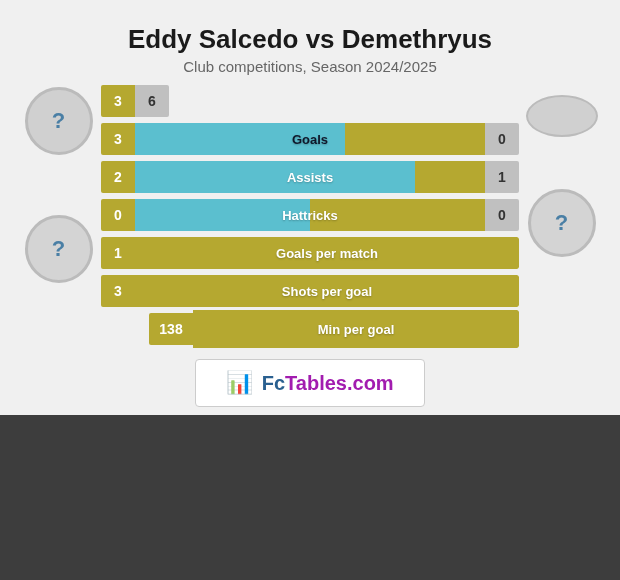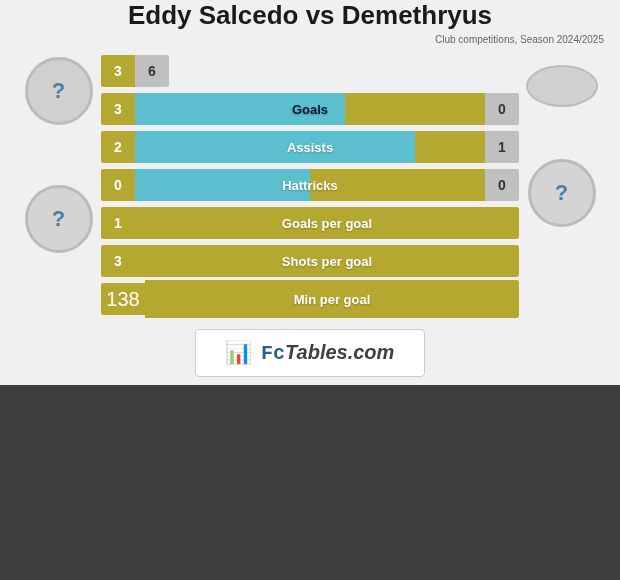--- a/index.html
+++ b/index.html
@@ -12,23 +12,23 @@
       display: flex;
       flex-direction: column;
       align-items: center;
     }
   </style>
 </head>
 <body>
 
 <div style="width:620px;height:580px;background:#3d3d3d;display:flex;flex-direction:column;align-items:center;">
 
-  <div style="background:#f0f0f0;width:620px;padding:0 16px 0;border-radius:0;">
+  <div style="background:#f0f0f0;width:620px;padding:24px 16px 0;border-radius:0;">
     <div style="font-size:26px;font-weight:bold;color:#1a1a1a;text-align:center;font-family:Arial,sans-serif;">Eddy Salcedo vs Demethryus</div>
-    <div style="font-size:10px;color:#666;text-align:right;margin-top:3px;font-family:Arial,sans-serif;">Club competitions, Season 2024/2025</div>
+    <div style="font-size:15px;color:#666;text-align:center;margin-top:3px;font-family:Arial,sans-serif;">Club competitions, Season 2024/2025</div>
 
     <div style="display:flex;flex-direction:row;align-items:flex-start;margin-top:10px;padding-bottom:4px;">
 
       <div style="display:flex;flex-direction:column;align-items:center;gap:10px;width:85px;padding-top:2px;">
         <div style="width:68px;height:68px;border-radius:50%;background:#d0d0d0;border:3px solid #bbb;display:flex;align-items:center;justify-content:center;font-size:22px;color:#4a7fa5;font-weight:bold;">
           ?
         </div>
         <div style="width:68px;height:68px;border-radius:50%;background:#d4d4d4;border:3px solid #bbb;display:flex;align-items:center;justify-content:center;font-size:22px;color:#4a7fa5;font-weight:bold;margin-top:50px;">
           ?
         </div>
@@ -68,34 +68,34 @@
             <div style="position:absolute;top:0;left:0;bottom:0;width:50%;background:#5bbfcf;"></div>
             <div style="position:absolute;inset:0;display:flex;align-items:center;justify-content:center;font-size:13px;font-weight:bold;color:#fff;z-index:3;text-shadow:0 1px 2px rgba(0,0,0,0.25);font-family:Arial;">Hattricks</div>
           </div>
           <div style="min-width:34px;height:32px;background:#c0c0c0;color:#333;font-weight:bold;font-size:14px;display:flex;align-items:center;justify-content:center;border-radius:0 2px 2px 0;font-family:Arial;">0</div>
         </div>
 
         <div style="display:flex;align-items:center;height:32px;">
           <div style="min-width:34px;height:32px;background:#b5a830;color:#fff;font-weight:bold;font-size:14px;display:flex;align-items:center;justify-content:center;border-radius:2px 0 0 2px;font-family:Arial;">1</div>
           <div style="flex:1;height:32px;position:relative;overflow:hidden;border-radius:0 2px 2px 0;">
             <div style="position:absolute;inset:0;background:#b5a830;border-radius:0 2px 2px 0;"></div>
-            <div style="position:absolute;inset:0;display:flex;align-items:center;justify-content:center;font-size:13px;font-weight:bold;color:#fff;z-index:3;text-shadow:0 1px 2px rgba(0,0,0,0.25);font-family:Arial;">Goals per goal</div>
+            <div style="position:absolute;inset:0;display:flex;align-items:center;justify-content:center;font-size:13px;font-weight:bold;color:#fff;z-index:3;text-shadow:0 1px 2px rgba(0,0,0,0.25);font-family:Arial;">Goals per match</div>
           </div>
         </div>
 
         <div style="display:flex;align-items:center;height:32px;">
           <div style="min-width:34px;height:32px;background:#b5a830;color:#fff;font-weight:bold;font-size:14px;display:flex;align-items:center;justify-content:center;border-radius:2px 0 0 2px;font-family:Arial;">3</div>
           <div style="flex:1;height:32px;position:relative;overflow:hidden;border-radius:0 2px 2px 0;">
             <div style="position:absolute;inset:0;background:#b5a830;border-radius:0 2px 2px 0;"></div>
             <div style="position:absolute;inset:0;display:flex;align-items:center;justify-content:center;font-size:13px;font-weight:bold;color:#fff;z-index:3;text-shadow:0 1px 2px rgba(0,0,0,0.25);font-family:Arial;">Shots per goal</div>
           </div>
         </div>
 
         <div style="display:flex;align-items:center;height:32px;">
-          <div style="min-width:44px;height:32px;background:#b5a830;color:#fff;font-weight:normal;font-size:20px;display:flex;align-items:center;justify-content:center;border-radius:2px 0 0 2px;font-family:Arial;padding:0 4px;">138</div>
+          <div style="min-width:44px;height:32px;background:#b5a830;color:#fff;font-weight:bold;font-size:14px;display:flex;align-items:center;justify-content:center;border-radius:2px 0 0 2px;font-family:Arial;padding:0 4px;margin-left:48px;">138</div>
           <div style="flex:1;height:38px;position:relative;overflow:hidden;border-radius:0 2px 2px 0;">
             <div style="position:absolute;inset:0;background:#b5a830;border-radius:0 2px 2px 0;"></div>
             <div style="position:absolute;inset:0;display:flex;align-items:center;justify-content:center;font-size:13px;font-weight:bold;color:#fff;z-index:3;text-shadow:0 1px 2px rgba(0,0,0,0.25);font-family:Arial;">Min per goal</div>
           </div>
         </div>
 
       </div>
 
       <div style="display:flex;flex-direction:column;align-items:center;width:85px;padding-top:2px;gap:0;">
         <div style="width:72px;height:42px;border-radius:50%;background:#d0d0d0;border:2px solid #bbb;margin-top:8px;"></div>
@@ -103,20 +103,20 @@
           ?
         </div>
       </div>
 
     </div>
 
     <div style="display:flex;justify-content:center;margin:10px 0 8px;">
       <div style="background:#fff;border:1px solid #ccc;border-radius:4px;padding:10px 30px;display:flex;align-items:center;gap:8px;">
         <div style="font-size:22px;color:#2a6090;">📊</div>
         <div style="font-size:20px;font-weight:bold;color:#2a6090;font-family:Arial;">
-          <span style="color:#2a6090;font-family:Liberation Mono, monospace;">Fc</span><span style="color:#404040;font-weight:bold;font-family:Arial;font-style:italic;">Tables.com</span>
+          <span style="color:#2a6090;">Fc</span><span style="color:#a21caf;font-weight:bold;font-family:Arial;">Tables.com</span>
         </div>
       </div>
     </div>
 
 
   </div>
 </div>
 
 </body></html>

